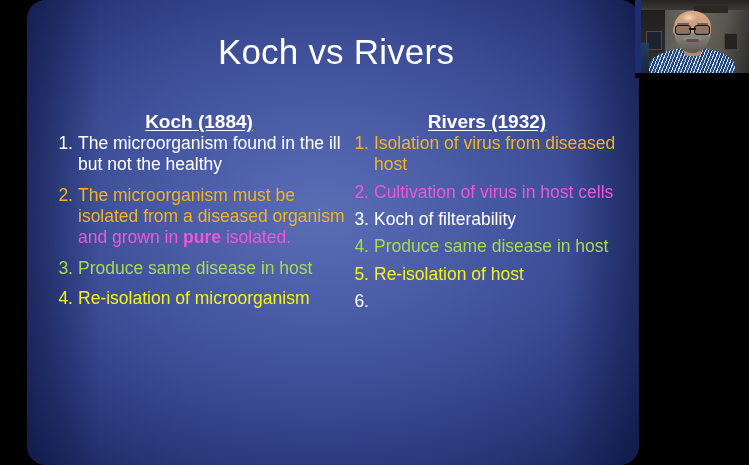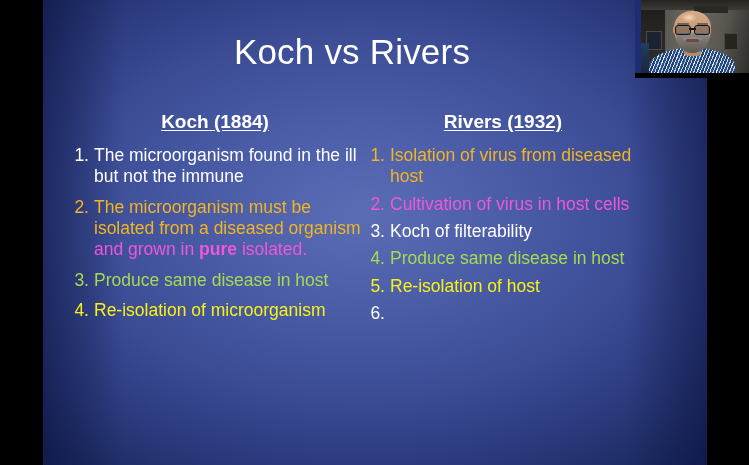--- a/index.html
+++ b/index.html
@@ -16,33 +16,34 @@
   #stage {
     position: relative;
     width: 749px;
     height: 465px;
     background: #000000;
   }
 
   
   #slide {
     position: absolute;
-    left: 43px;
+    left: 27px;
     top: 0px;
-    width: 664px;
+    width: 612px;
     height: 465px;
     background:
       radial-gradient(ellipse 78% 72% at 48% 46%,
         #5a6db4 0%,
         #4c5da8 28%,
         #3b4c95 55%,
         #2b3a7d 76%,
         #1d2b63 92%,
         #16235a 100%);
     overflow: hidden;
+    border-radius: 19px;
   }
   #slide::after{
     content:"";
     position:absolute;
     inset:0;
     background: linear-gradient(90deg, rgba(10,18,60,.55) 0%, rgba(10,18,60,0) 12%, rgba(10,18,60,0) 88%, rgba(10,18,60,.5) 100%);
     pointer-events:none;
   }
 
   .slide-title {
@@ -68,21 +69,20 @@
   .col-left  { left: 22px;  width: 300px; }
   .col-right { left: 318px; width: 290px; }
 
   .col-head {
     font-size: 19px;
     font-weight: bold;
     color: #ffffff;
     text-align: center;
     text-decoration: underline;
     text-underline-offset: 2px;
-    margin-bottom: 12px;
     line-height: 1.1;
   }
   .col-right .col-head { text-align: center; padding-right: 6px;}
 
   ol.items {
     list-style: none;
     margin: 0;
     padding: 0;
   }
   ol.items > li {
@@ -219,21 +219,21 @@
 
   <div id="letterbox-left"></div>
 
   <div id="slide">
 
     <div class="slide-title">Koch vs Rivers</div>
 
     <div class="col col-left">
       <div class="col-head">Koch (1884)</div>
       <ol class="items" id="list-0">
-          <li><span class="num c-white">1.</span><span><span class="c-white">The microorganism found in the ill but not the immune</span></span></li>
+          <li><span class="num c-white">1.</span><span><span class="c-white">The microorganism found in the ill but not the healthy</span></span></li>
           <li><span class="num c-gold">2.</span><span><span class="c-gold">The microorganism must be isolated from a diseased organism </span><span class="c-magenta">and grown in </span><span class="c-magenta b">pure</span><span class="c-magenta"> isolated.</span></span></li>
           <li><span class="num c-green">3.</span><span><span class="c-green">Produce same disease in host</span></span></li>
           <li><span class="num c-yellow">4.</span><span><span class="c-yellow">Re-isolation of microorganism</span></span></li>
         </ol>
     </div>
 
     <div class="col col-right">
       <div class="col-head">Rivers (1932)</div>
       <ol class="items" id="list-1">
           <li><span class="num c-gold">1.</span><span><span class="c-gold">Isolation of virus from diseased host</span></span></li>

